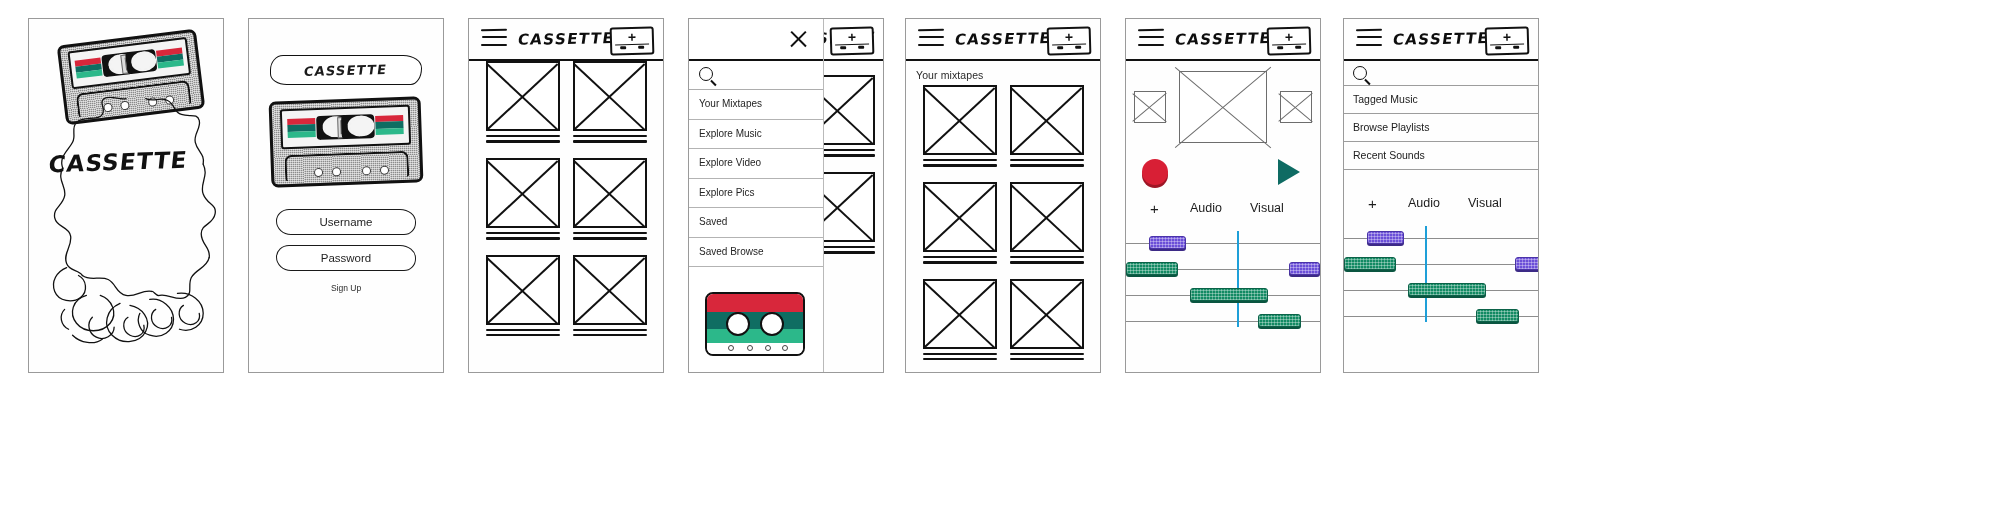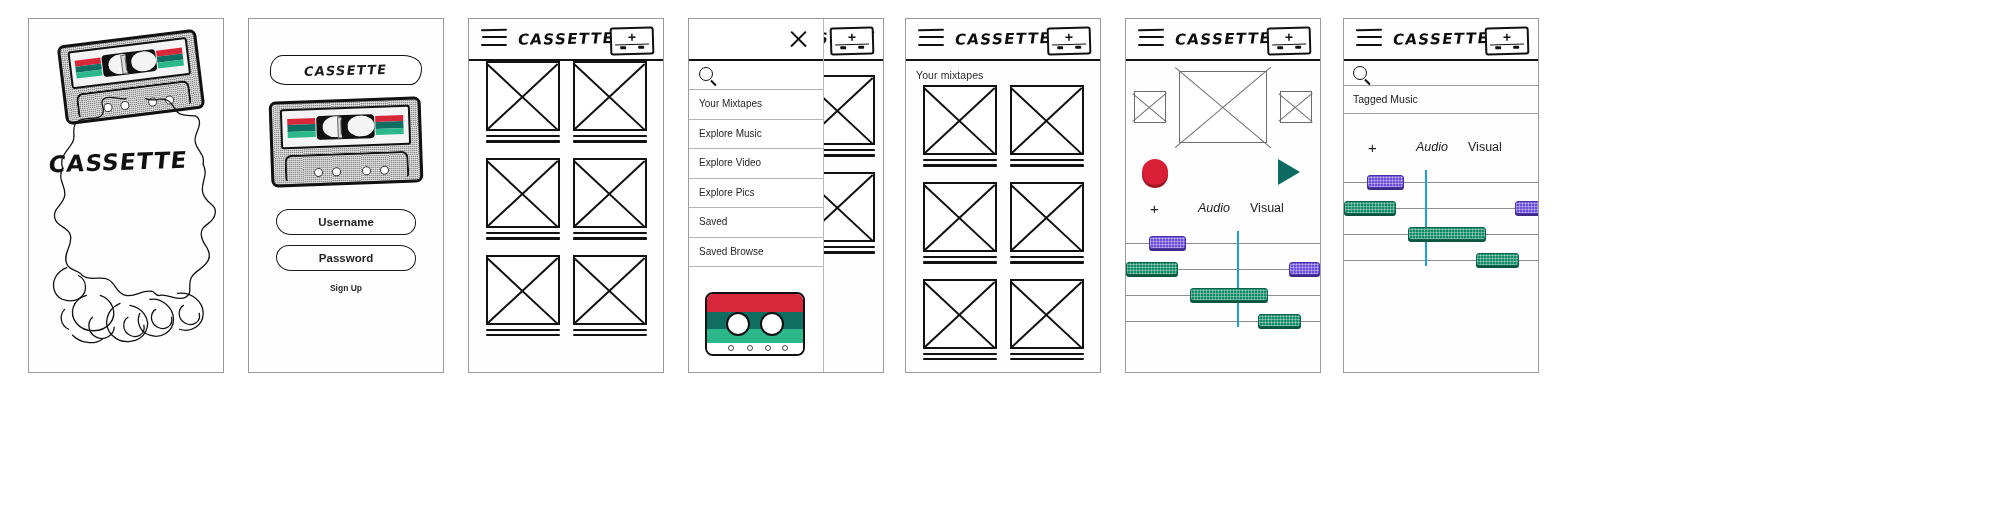--- a/index.html
+++ b/index.html
@@ -298,21 +298,21 @@
 
   .tabsrow{
     position:relative;height:26px;
   }
   .tabsrow .plus{
     position:absolute;left:24px;top:3px;font-size:15px;color:#1e1e1e;cursor:pointer;
   }
   .tabsrow .tb{
     position:absolute;top:4px;font-size:12.5px;color:#1c1c1c;cursor:pointer;
   }
-  .tabsrow .tb.audio{left:72px;font-style:italic;}
+  .tabsrow .tb.audio{left:64px;}
   .tabsrow .tb.visual{left:124px;}
 
   .timeline{position:relative;height:110px;}
   .trk{
     position:absolute;left:0;width:100%;height:1px;background:#8d8d8d;
   }
   .playhead{
     position:absolute;width:2px;background:#1e9fd8;
   }
   .clip{
@@ -429,21 +429,21 @@
           </div>
         <div class="cs-reel r"></div>
       </div>
       <div class="cs-lower"></div>
       <div class="cs-hole" style="left:28%"></div>
       <div class="cs-hole" style="left:40%"></div>
       <div class="cs-hole" style="left:60%"></div>
       <div class="cs-hole" style="left:72%"></div>
     </div>
 
-    <div style="margin-top:24px;font-weight:bold;">
+    <div style="margin-top:24px;">
       <div class="field">Username</div>
       <div class="field">Password</div>
       <div class="signup">Sign Up</div>
     </div>
   </div>
 
   <div class="screen f3">
     <div class="appbar">
       <div class="burger">
           <i></i>
@@ -698,20 +698,22 @@
             <b></b>
             <b></b>
           </div>
       </div>
     </div>
 
     <div class="srchbar">
       <div class="mag"></div>
     </div>
     <div class="litem">Tagged Music</div>
+    <div class="litem">Browse Playlists</div>
+    <div class="litem">Recent Sounds</div>
 
     <div class="tabsrow" style="margin-top:22px;">
       <span class="plus">+</span>
       <span class="tb audio">Audio</span>
       <span class="tb visual">Visual</span>
     </div>
 
     <div class="timeline">
       <div class="trk" style="top:20px;"></div>
       <div class="trk" style="top:46px;"></div>

